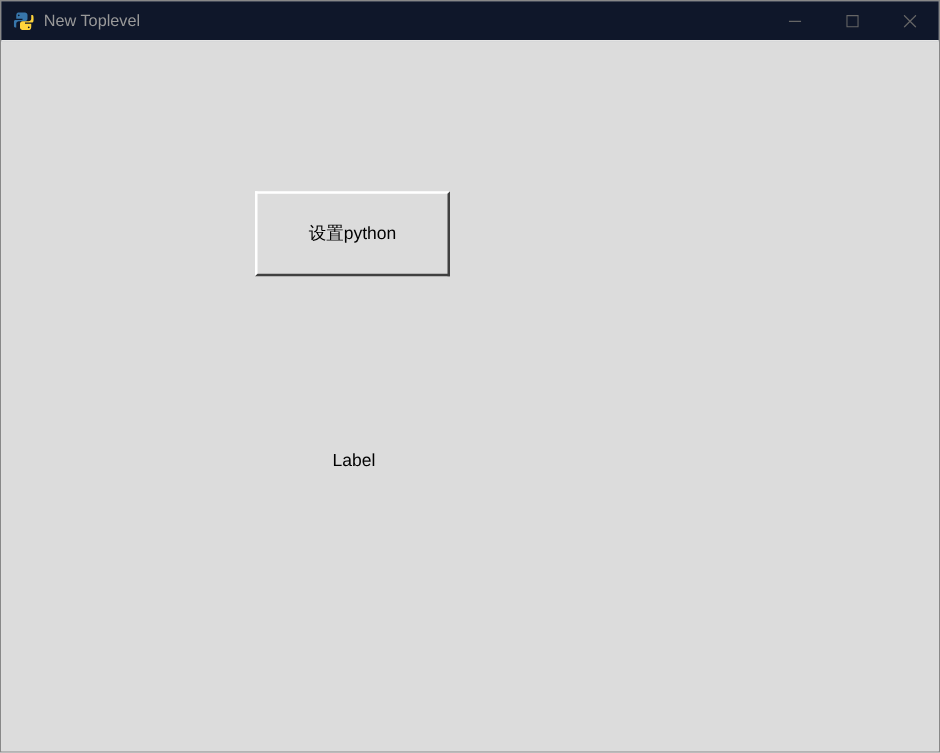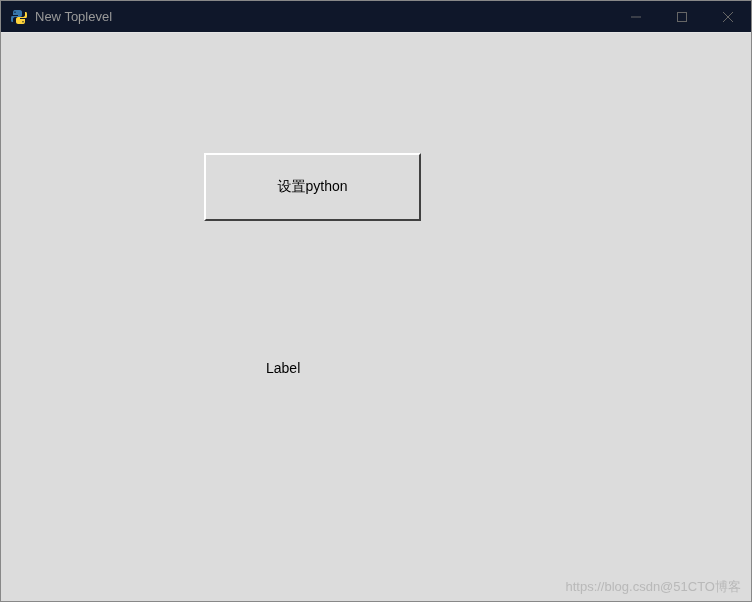--- a/index.html
+++ b/index.html
@@ -65,21 +65,21 @@
       position: relative;
       width: 100%;
       height: calc(100% - 32px);
       background: #dcdcdc;
     }
     
     .tk-button {
       position: absolute;
       left: 203px;
       top: 120px;
-      width: 217px;
+      width: 156px;
       height: 68px;
       background: #dcdcdc;
       border-top: 2px solid #ffffff;
       border-left: 2px solid #ffffff;
       border-right: 2px solid #404040;
       border-bottom: 2px solid #404040;
       cursor: pointer;
       display: flex;
       align-items: center;
       justify-content: center;
@@ -134,14 +134,13 @@
           <line x1="0" y1="0" x2="10" y2="10" stroke="currentColor" stroke-width="1"></line>
           <line x1="10" y1="0" x2="0" y2="10" stroke="currentColor" stroke-width="1"></line>
         </svg>
     </div>
   </div>
 </div>
 
 <div class="client-area">
   <button class="tk-button">设置python</button>
   <div class="tk-label">Label</div>
-  <div class="watermark">https://blog.csdn@51CTO博客</div>
 </div>
 
 </body></html>

